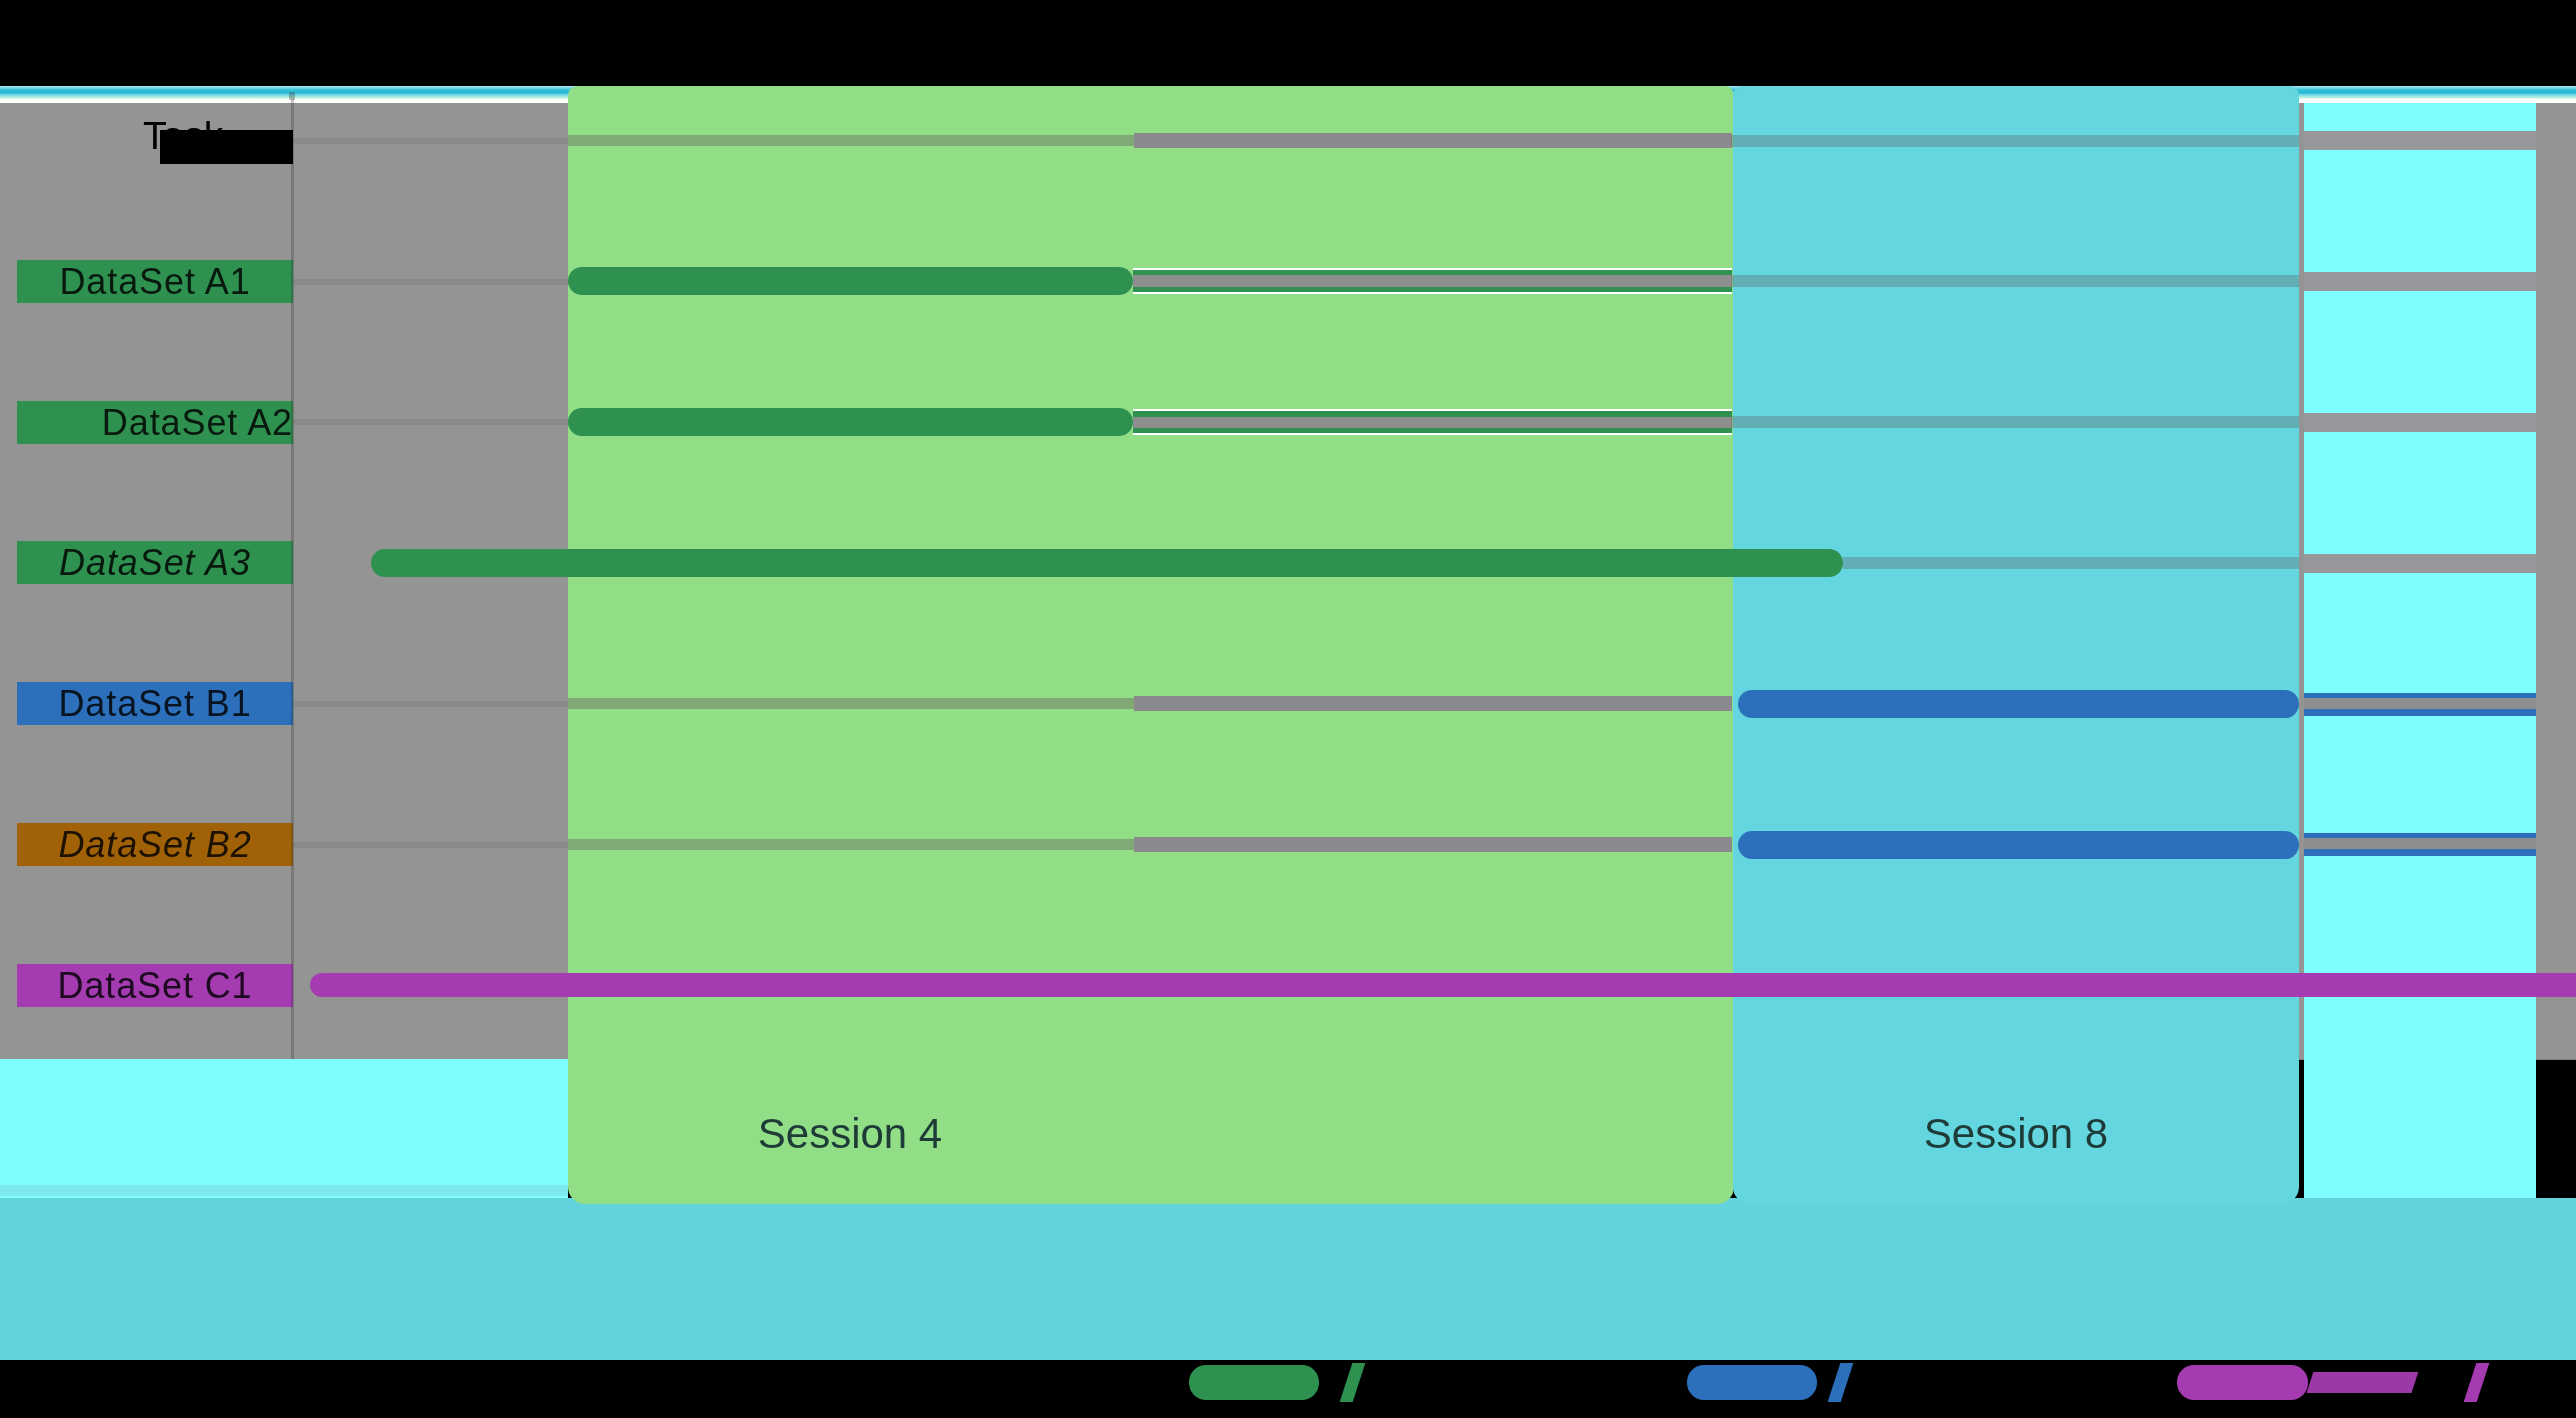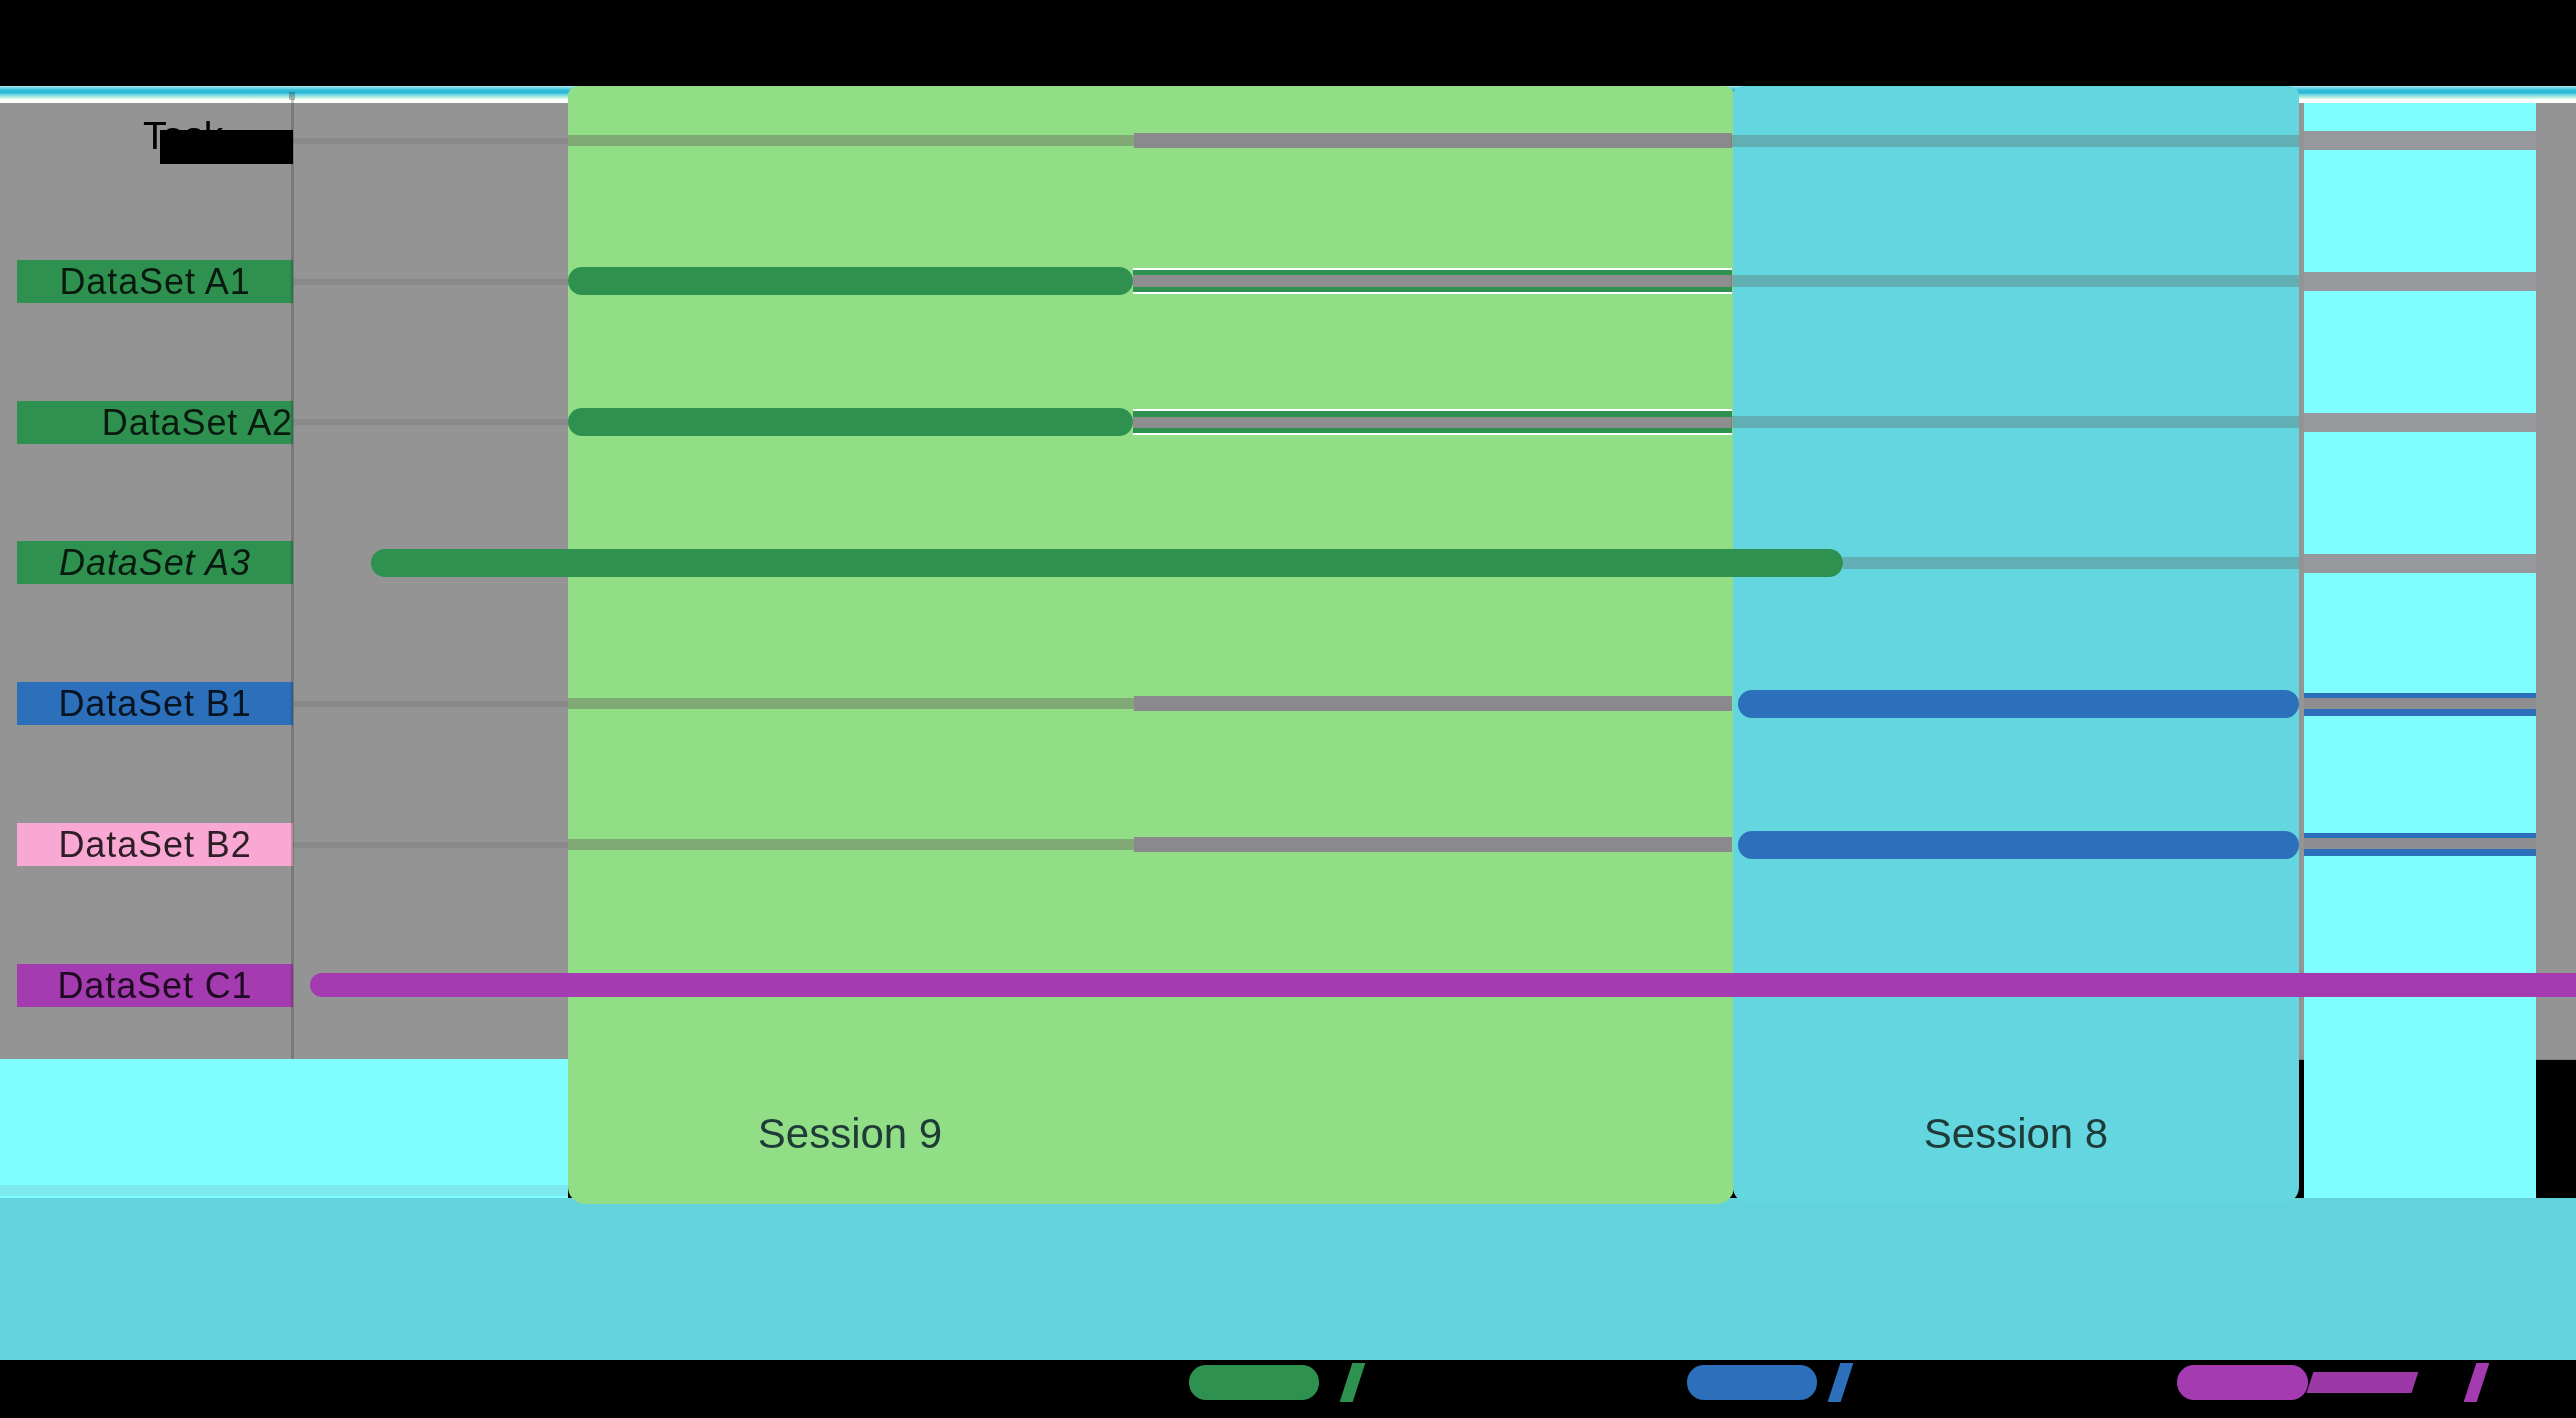--- a/index.html
+++ b/index.html
@@ -106,36 +106,36 @@
       <div class="st st-extblue" style="left: 2304px; width: 232px; top: 693px; height: 22.5px;"></div>
       <div class="gantt-bar" style="left: 1738px; width: 561px; top: 690px; height: 28px; background: rgb(44, 112, 187); border-radius: 14px;"></div>
       <div class="row-pill" style="top: 682px; background: rgb(44, 112, 187);">
         <span>DataSet B1</span>
       </div>
       <div class="st st-faint" style="left: 293px; width: 275px; top: 842px; height: 5.6px;"></div>
       <div class="st st-greenish" style="left: 568px; width: 566px; top: 839px; height: 11.3px;"></div>
       <div class="st st-solid" style="left: 1134px; width: 598px; top: 837px; height: 15px;"></div>
       <div class="st st-extblue" style="left: 2304px; width: 232px; top: 833px; height: 22.5px;"></div>
       <div class="gantt-bar" style="left: 1738px; width: 561px; top: 831px; height: 28px; background: rgb(44, 112, 187); border-radius: 14px;"></div>
-      <div class="row-pill" style="top: 823px; background: #f9a8d4;">
+      <div class="row-pill" style="top: 823px; background: #a16207; font-style: italic;">
         <span>DataSet B2</span>
       </div>
       <div class="gantt-bar" style="left: 310px; width: 2266px; top: 973px; height: 24.4px; background: rgb(164, 59, 176); border-radius: 12.2px 0px 0px 12.2px;"></div>
       <div class="row-pill" style="top: 964px; background: rgb(164, 59, 176);">
         <span>DataSet C1</span>
       </div>
     </div>
 
   <div class="abs" id="y-spine"></div>
   <div class="abs" id="y-tick"></div>
 
   <div class="abs" id="task-title">Task</div>
   <div class="abs" id="task-redaction"></div>
 
-  <div class="session-label" style="left:850px;top:1134px;">Session 9</div>
+  <div class="session-label" style="left:850px;top:1134px;">Session 4</div>
   <div class="session-label" style="left:2016px;top:1134px;">Session 8</div>
 
   <div id="legend-layer">
       <div class="legend-swatch" style="left: 1189px; width: 130px; background: rgb(46, 145, 80);"></div>
       <div class="legend-slash" style="left: 1346px; background: rgb(46, 145, 80);"></div>
       <div class="legend-swatch" style="left: 1687px; width: 130px; background: rgb(44, 112, 187);"></div>
       <div class="legend-slash" style="left: 1834px; background: rgb(44, 112, 187);"></div>
       <div class="legend-swatch" style="left: 2177px; width: 131px; background: rgb(164, 59, 176);"></div>
       <div class="legend-tail" style="left: 2310px; width: 105px; background: rgb(164, 59, 176);"></div>
       <div class="legend-slash" style="left: 2470px; background: rgb(164, 59, 176);"></div>

